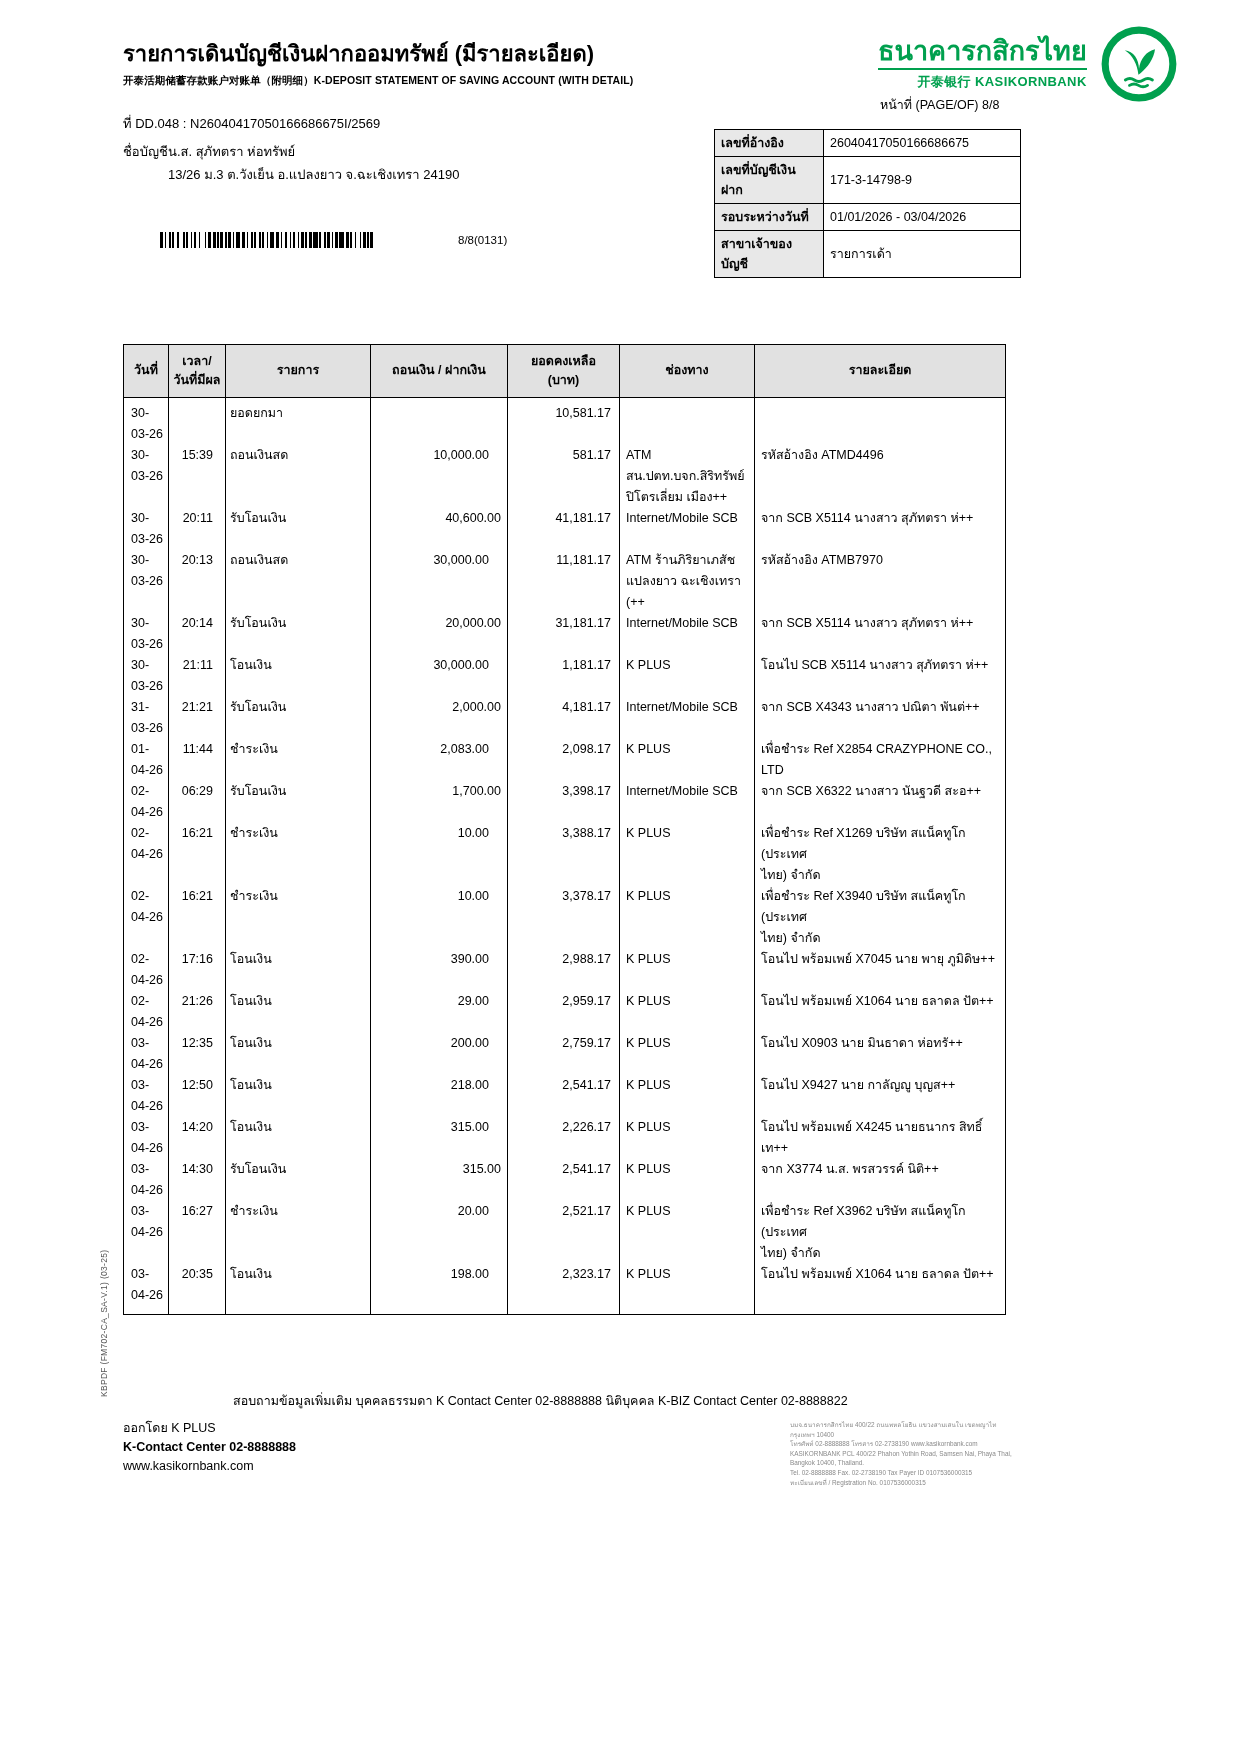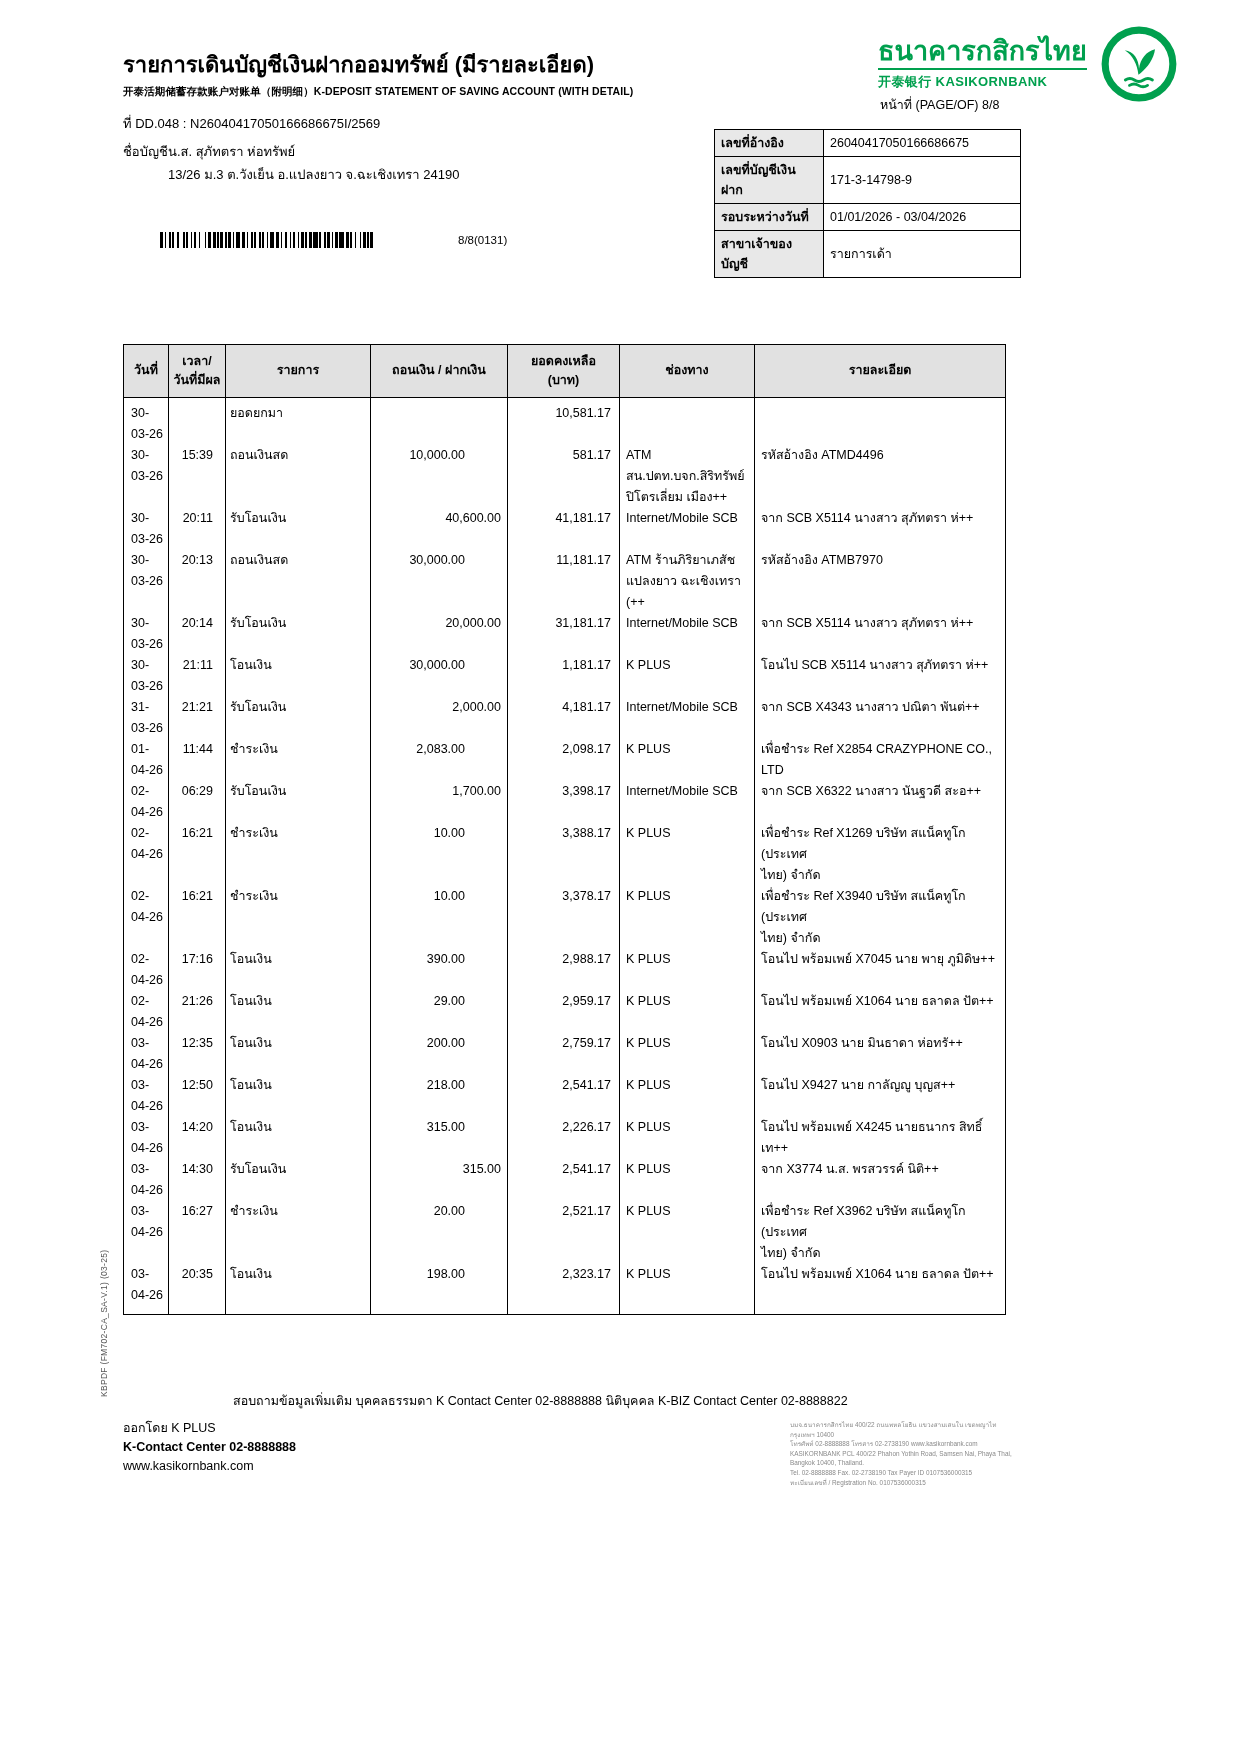--- a/index.html
+++ b/index.html
@@ -1,26 +1,26 @@
 <!DOCTYPE html>
 <html lang="th" style="--green: #00A04E;"><head>
 <meta charset="utf-8">
 <style>
   html,body{margin:0;padding:0;background:#fff;}
   body{width:1239px;height:1754px;position:relative;
        font-family:"Liberation Sans","DejaVu Sans",sans-serif;color:#000;}
   .abs{position:absolute;}
 
   
-  .title-block{left:123px;top:52px;width:620px;}
+  .title-block{left:123px;top:41px;width:620px;}
   .doc-title{font-size:22px;font-weight:bold;line-height:1.2;}
   .doc-subtitle{font-size:10.5px;font-weight:bold;margin-top:7px;letter-spacing:.1px;}
 
   .logo-block{left:878px;top:26px;display:flex;align-items:center;gap:14px;}
-  .logo-text{display:flex;flex-direction:column;}
+  .logo-text{display:flex;flex-direction:column;text-align:right;}
   .bank-name-th{font-size:27px;font-weight:bold;color:var(--green);line-height:1.05;}
   .logo-rule{height:2.5px;background:var(--green);margin:3px 0 3px 0;}
   .bank-name-sub{font-size:13px;font-weight:bold;color:var(--green);letter-spacing:.4px;}
   .emblem{width:76px;height:76px;}
 
   .page-label{left:880px;top:95px;font-size:12.5px;}
 
   
   .doc-no{left:123px;top:113px;font-size:13px;}
   .acct-line{left:123px;top:141px;font-size:13px;display:flex;}
@@ -43,21 +43,21 @@
              font-size:12.5px;border:1.5px solid #000;}
   .txn-table th{background:#e1e1e1;border:1.5px solid #000;font-weight:bold;text-align:center;
                 padding:4px 2px;height:44px;line-height:1.55;white-space:pre-line;vertical-align:middle;}
   .txn-table td{border-left:1px solid #000;border-right:1px solid #000;vertical-align:top;
                 padding:0 4px;line-height:21px;white-space:pre-line;}
   .txn-table tbody tr:first-child td{padding-top:5px;}
   .txn-table tbody tr:last-child td{padding-bottom:8px;}
   td.td-date{padding-left:7px;}
   td.td-time{text-align:right;padding-right:12px;}
   td.td-amount{text-align:right;}
-  td.td-amount.wdr{padding-right:42px;}
+  td.td-amount.wdr{padding-right:18px;}
   td.td-amount.dep{padding-right:6px;text-align:right;}
   td.td-balance{text-align:right;padding-right:8px;}
   td.td-channel,td.td-detail{padding-left:6px;}
 
   
   .form-code{left:99px;top:1397px;transform:rotate(-90deg);transform-origin:0 0;
              font-size:8.5px;color:#555;white-space:nowrap;letter-spacing:.3px;}
   .contact-line{left:233px;top:1391px;font-size:12.5px;}
   .issuer-block{left:123px;top:1419px;font-size:12.5px;line-height:19px;}
   .issuer-block .b{font-weight:bold;}

